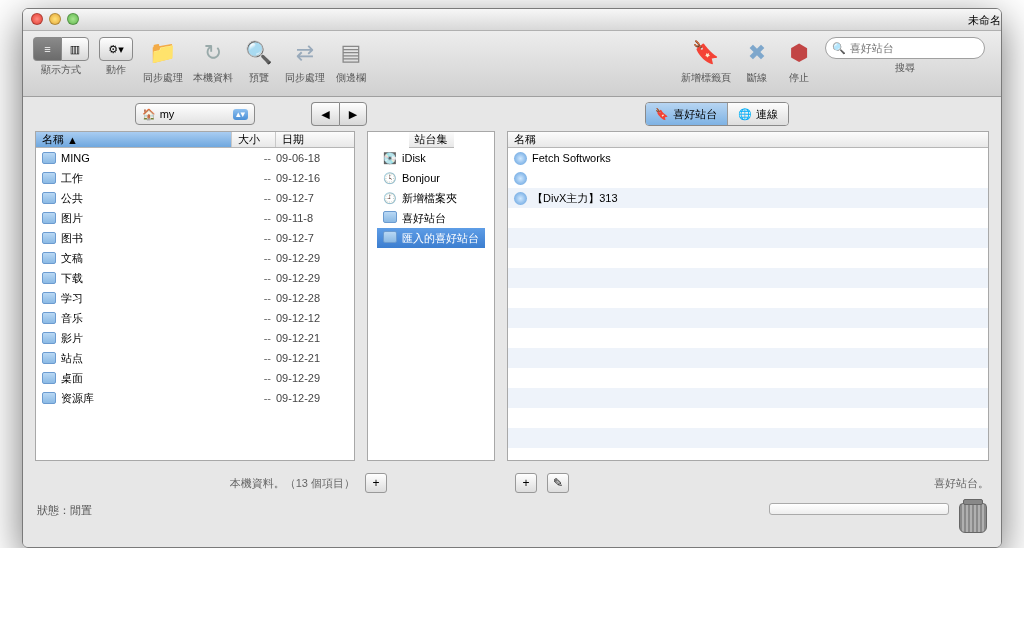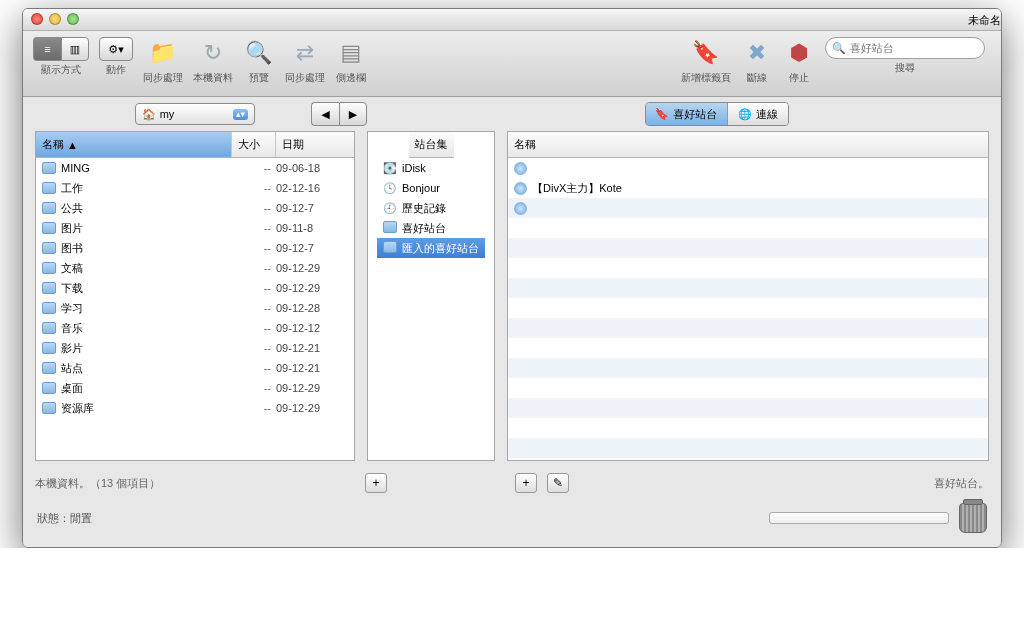--- a/index.html
+++ b/index.html
@@ -31,35 +31,35 @@
 .navarrows .btn { width: 26px; }
 .tabpill { margin-left: auto; margin-right: 200px; display: flex; border: 1px solid #8a8a8a; border-radius: 4px; overflow: hidden; }
 .tabpill .pill { height: 22px; padding: 0 10px; display: flex; align-items: center; gap: 4px; background: linear-gradient(#fdfdfd,#dedede); cursor: default; }
 .tabpill .pill.active { background: linear-gradient(#b7d5f2,#7eb2e4); }
 .tabpill .pill:first-child { border-right: 1px solid #999; }
 .content { display: flex; gap: 12px; padding: 0 12px 8px; background: #e7e7e7; }
 .pane { background: #fff; border: 1px solid #a8a8a8; display: flex; flex-direction: column; }
 .pane.left { width: 320px; height: 330px; }
 .pane.mid { width: 128px; height: 330px; align-items: center; }
 .pane.right { flex: 1; height: 330px; }
-.colhdr { display: flex; height: 26px; background: linear-gradient(#fcfcfc,#e8e8e8); border-bottom: 1px solid #b6b6b6; }
+.colhdr { display: flex; height: 16px; background: linear-gradient(#fcfcfc,#e8e8e8); border-bottom: 1px solid #b6b6b6; }
 .colhdr .cell { padding: 2px 6px; border-right: 1px solid #c8c8c8; display:flex; align-items:center; gap:3px; }
 .colhdr .cell.sort { background: linear-gradient(#a9cdf2,#6fa7de); color:#000; }
 .row { display: flex; align-items: center; height: 17px; padding: 10px 6px; gap: 5px; }
 .row.alt { background: #eef3fa; }
 .row.sel { background: linear-gradient(#5e9de6,#3c7ed0); color: #fff; }
 .row .nm { flex: 1; white-space: nowrap; overflow: hidden; }
 .row .sz { width: 40px; text-align: right; color: #666; }
 .row .dt { width: 72px; color: #444; }
 .scrollrest { flex: 1; overflow: hidden; }
 .ficon { width: 14px; height: 12px; border-radius: 2px; background: linear-gradient(#b9d8f4,#8ab9e4); border: 1px solid #6b9bd0; display:inline-block; }
 .gicon { width:13px; height:13px; border-radius:50%; background: radial-gradient(#cfe8ff,#5a9adb); display:inline-block; }
 .footerrow { display: flex; padding: 4px 12px 0; background:#e7e7e7; align-items:center; gap:10px; }
 .smallbtn { width:22px; height:20px; border:1px solid #999; background:linear-gradient(#fff,#ddd); border-radius:3px; display:flex; align-items:center; justify-content:center; font-size:12px; cursor:default; }
-.statusbar { padding: 10px 14px 14px; background:#e7e7e7; display:flex; align-items:center; }
+.statusbar { padding: 10px 14px 14px; background:#e7e7e7; display:flex; align-items:flex-start; }
 .statusbar .lbl { color:#555; font-size:11px; }
 .progress { margin-left:auto; width:180px; height:12px; border:1px solid #aaa; border-radius:3px; background:linear-gradient(#fff,#eee); }
 .trash { width:28px; height:30px; margin-left:10px; background: repeating-linear-gradient(90deg,#8a8a8a 0 2px,#b0b0b0 2px 4px); border-radius:4px 4px 6px 6px; border:1px solid #666; position:relative; }
 .trash::before { content:""; position:absolute; top:-5px; left:3px; right:3px; height:4px; background:#888; border-radius:2px; border:1px solid #666; }
 .footnote { color:#666; font-size:11px; }
 </style>
 </head>
 <body>
 
 <div class="window">
@@ -165,21 +165,21 @@
           <div class="row">
             <span class="ficon"></span>
             <span class="nm">MING</span>
             <span class="sz">--</span>
             <span class="dt">09-06-18</span>
           </div>
           <div class="row">
             <span class="ficon"></span>
             <span class="nm">工作</span>
             <span class="sz">--</span>
-            <span class="dt">02-12-16</span>
+            <span class="dt">09-12-16</span>
           </div>
           <div class="row">
             <span class="ficon"></span>
             <span class="nm">公共</span>
             <span class="sz">--</span>
             <span class="dt">09-12-7</span>
           </div>
           <div class="row">
             <span class="ficon"></span>
             <span class="nm">图片</span>
@@ -251,47 +251,48 @@
           <div class="row">
             <span style="width:14px">💽</span>
             <span class="nm">iDisk</span>
           </div>
           <div class="row">
             <span style="width:14px">🕓</span>
             <span class="nm">Bonjour</span>
           </div>
           <div class="row">
             <span style="width:14px">🕘</span>
-            <span class="nm">歷史記錄</span>
+            <span class="nm">新增檔案夾</span>
           </div>
           <div class="row">
             <span style="width:14px"><span class="ficon"></span></span>
             <span class="nm">喜好站台</span>
           </div>
           <div class="row sel">
             <span style="width:14px"><span class="ficon"></span></span>
             <span class="nm">匯入的喜好站台</span>
           </div>
         </div>
     </div>
 
     <div class="pane right">
       <div class="colhdr">
           <div class="cell" style="flex:1;border-right:none">名稱</div>
         </div>
       <div class="scrollrest" id="right-rows">
           <div class="row">
             <span class="gicon"></span>
+            <span class="nm">Fetch Softworks</span>
           </div>
           <div class="row">
             <span class="gicon"></span>
-            <span class="nm">【DivX主力】Kote</span>
           </div>
           <div class="row alt">
             <span class="gicon"></span>
+            <span class="nm">【DivX主力】313</span>
           </div>
           <div class="row"></div>
           <div class="row alt"></div>
           <div class="row"></div>
           <div class="row alt"></div>
           <div class="row"></div>
           <div class="row alt"></div>
           <div class="row"></div>
           <div class="row alt"></div>
           <div class="row"></div>
@@ -299,21 +300,21 @@
           <div class="row"></div>
           <div class="row alt"></div>
           <div class="row"></div>
           <div class="row alt"></div>
         </div>
     </div>
 
   </div>
 
   <div class="footerrow">
-    <span class="footnote" style="width:320px;">本機資料。（13 個項目）</span>
+    <span class="footnote" style="width:320px;text-align:right">本機資料。（13 個項目）</span>
     <div class="smallbtn">+</div>
     <div style="width:108px"></div>
     <div class="smallbtn">+</div>
     <div class="smallbtn">✎</div>
     <span class="footnote" style="margin-left:auto">喜好站台。</span>
   </div>
 
   <div class="statusbar">
     <span class="lbl">狀態：閒置</span>
     <div class="progress"></div>

